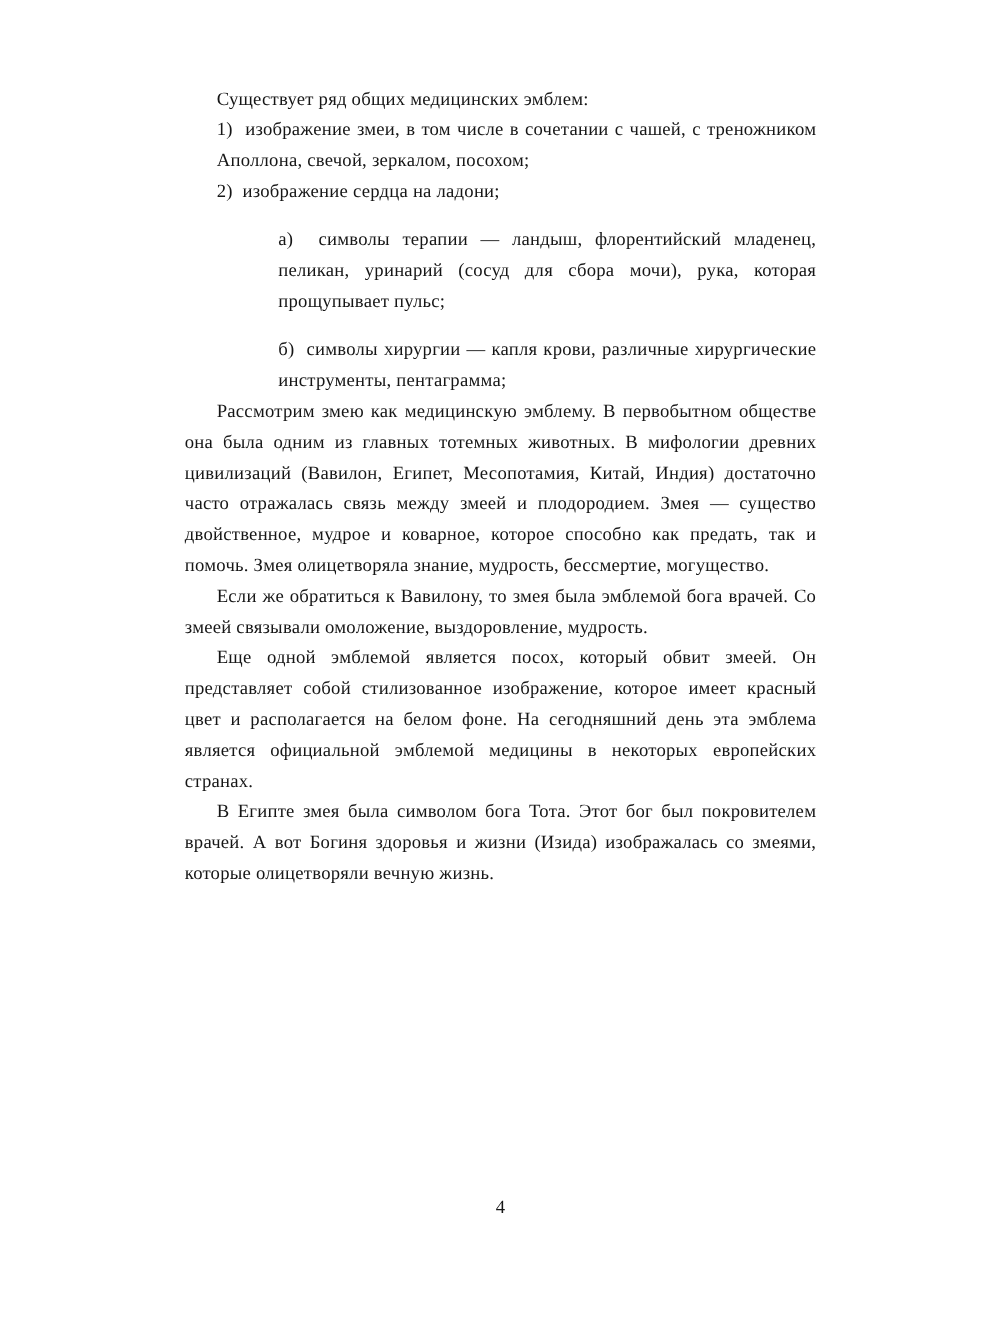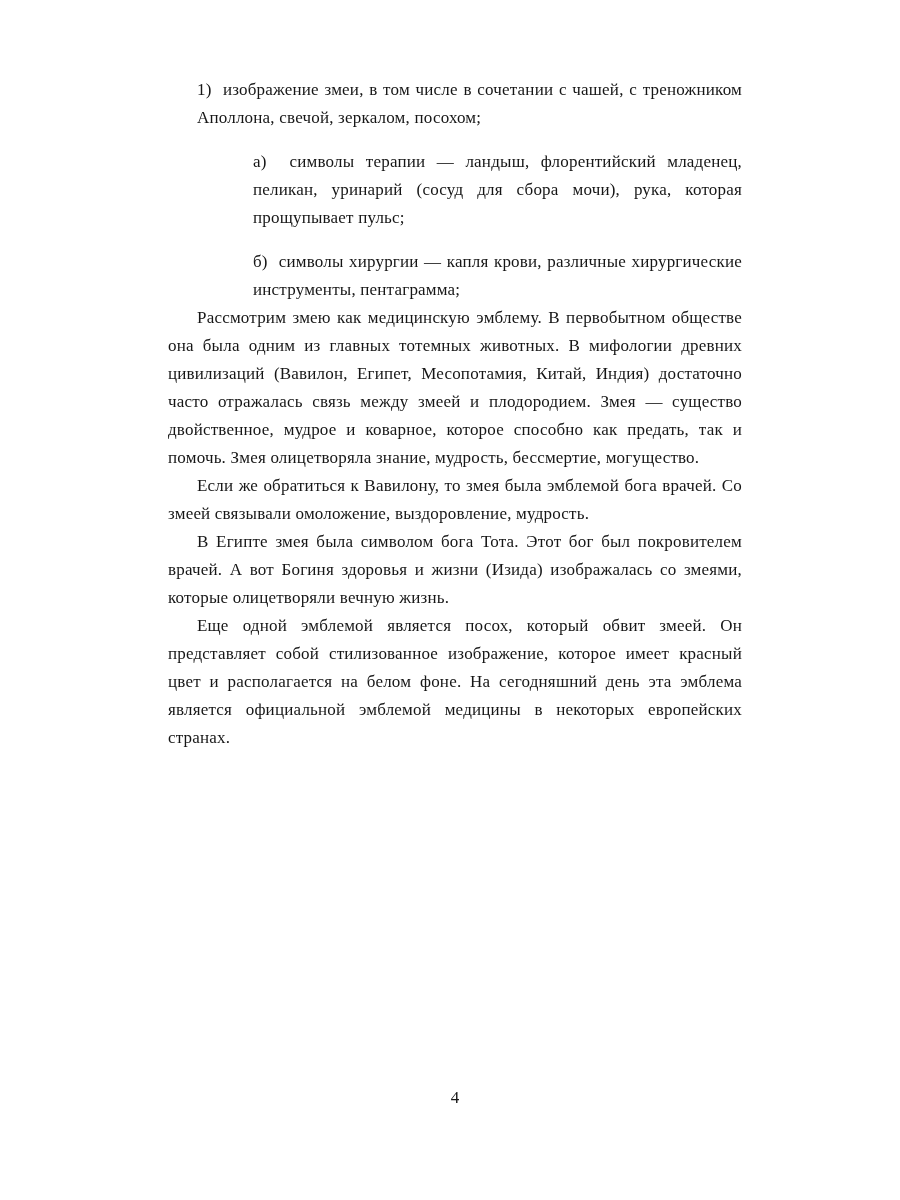--- a/index.html
+++ b/index.html
@@ -56,22 +56,24 @@
     font-size: 17px;
     line-height: 28px;
     color: #161616;
   }
 </style>
 </head>
 <body>
 
 <div class="page">
   <div class="text-block">
+      <p class="para body">Существует ряд общих медицинских эмблем:</p>
       <p class="para list1">1)&nbsp; изображение змеи, в том числе в сочетании с чашей, с треножником Аполлона, свечой, зеркалом, посохом;</p>
+      <p class="para list1">2)&nbsp; изображение сердца на ладони;</p>
       <p class="para list2">а)&nbsp; символы терапии — ландыш, флорентийский младенец, пеликан, уринарий (сосуд для сбора мочи), рука, которая прощупывает пульс;</p>
       <p class="para list2">б)&nbsp; символы хирургии — капля крови, различные хирургические инструменты, пентаграмма;</p>
       <p class="para body">Рассмотрим змею как медицинскую эмблему. В первобытном обществе она была одним из главных тотемных животных. В мифологии древних цивилизаций (Вавилон, Египет, Месопотамия, Китай, Индия) достаточно часто отражалась связь между змеей и плодородием. Змея — существо двойственное, мудрое и коварное, которое способно как предать, так и помочь. Змея олицетворяла знание, мудрость, бессмертие, могущество.</p>
       <p class="para body">Если же обратиться к Вавилону, то змея была эмблемой бога врачей. Со змеей связывали омоложение, выздоровление, мудрость.</p>
+      <p class="para body">Еще одной эмблемой является посох, который обвит змеей. Он представляет собой стилизованное изображение, которое имеет красный цвет и располагается на белом фоне. На сегодняшний день эта эмблема является официальной эмблемой медицины в некоторых европейских странах.</p>
       <p class="para body">В Египте змея была символом бога Тота. Этот бог был покровителем врачей. А вот Богиня здоровья и жизни (Изида) изображалась со змеями, которые олицетворяли вечную жизнь.</p>
-      <p class="para body">Еще одной эмблемой является посох, который обвит змеей. Он представляет собой стилизованное изображение, которое имеет красный цвет и располагается на белом фоне. На сегодняшний день эта эмблема является официальной эмблемой медицины в некоторых европейских странах.</p>
     </div>
   <div class="page-number">4</div>
 </div>
 
 </body></html>

